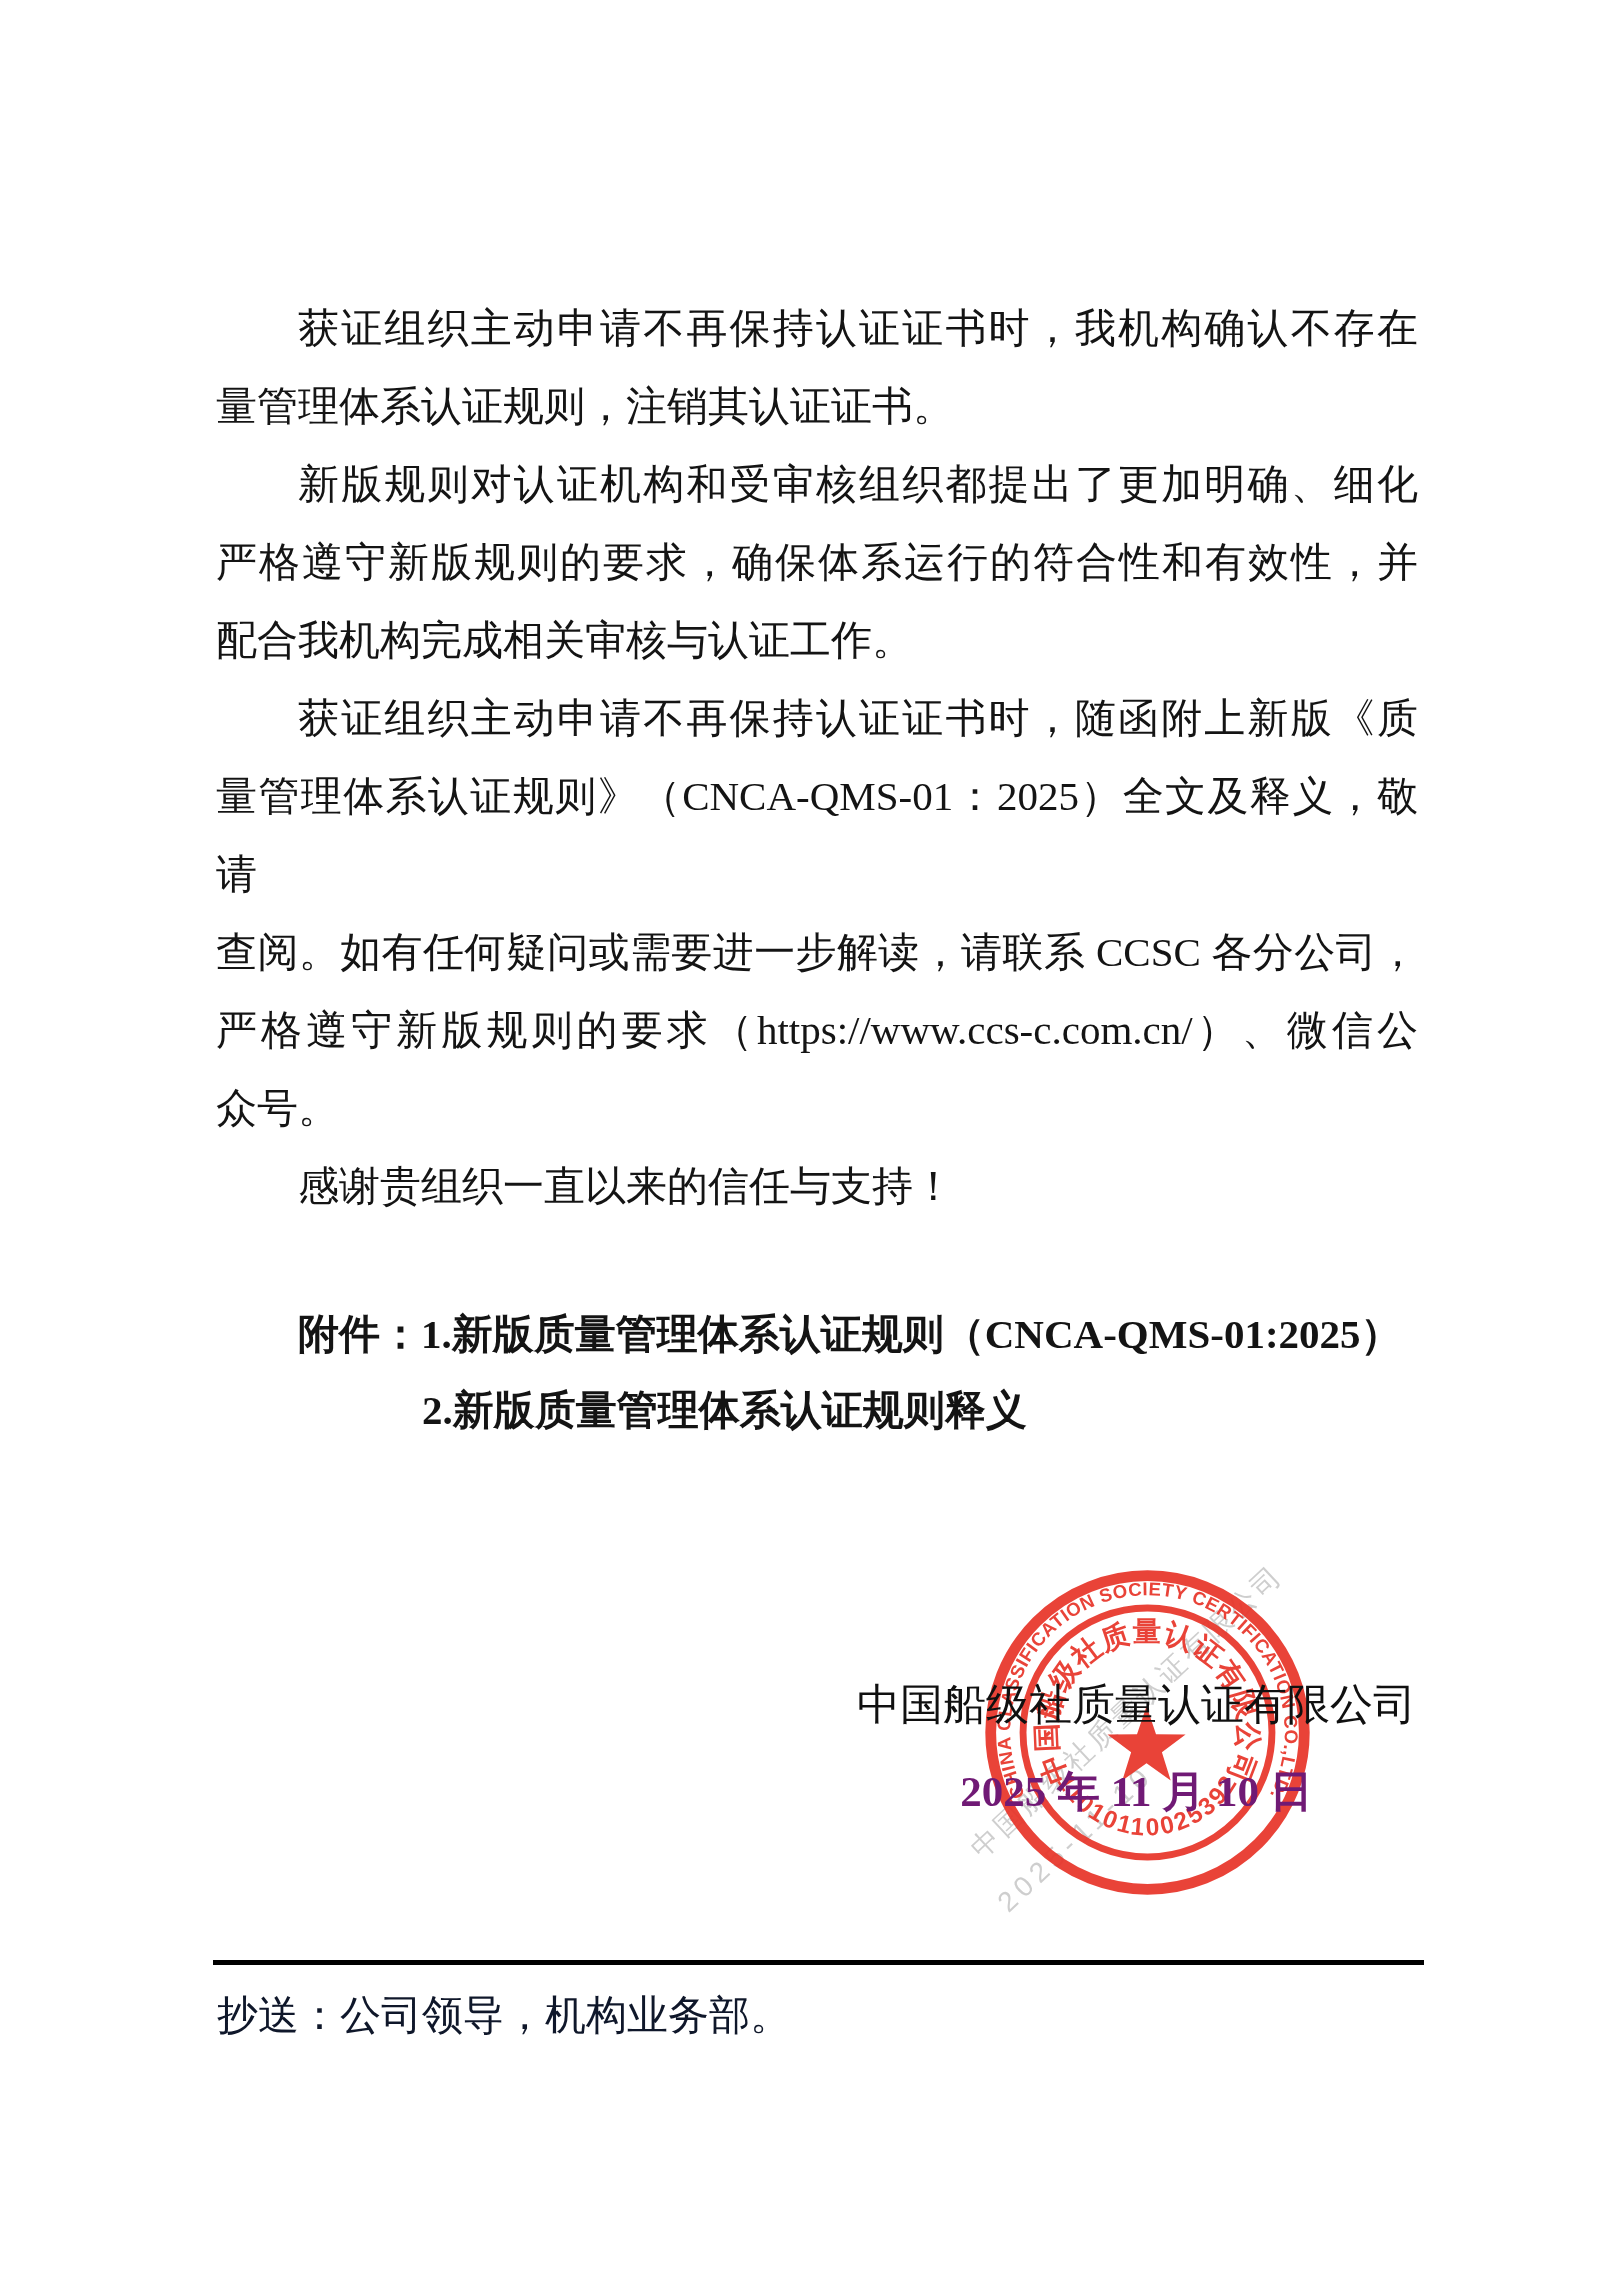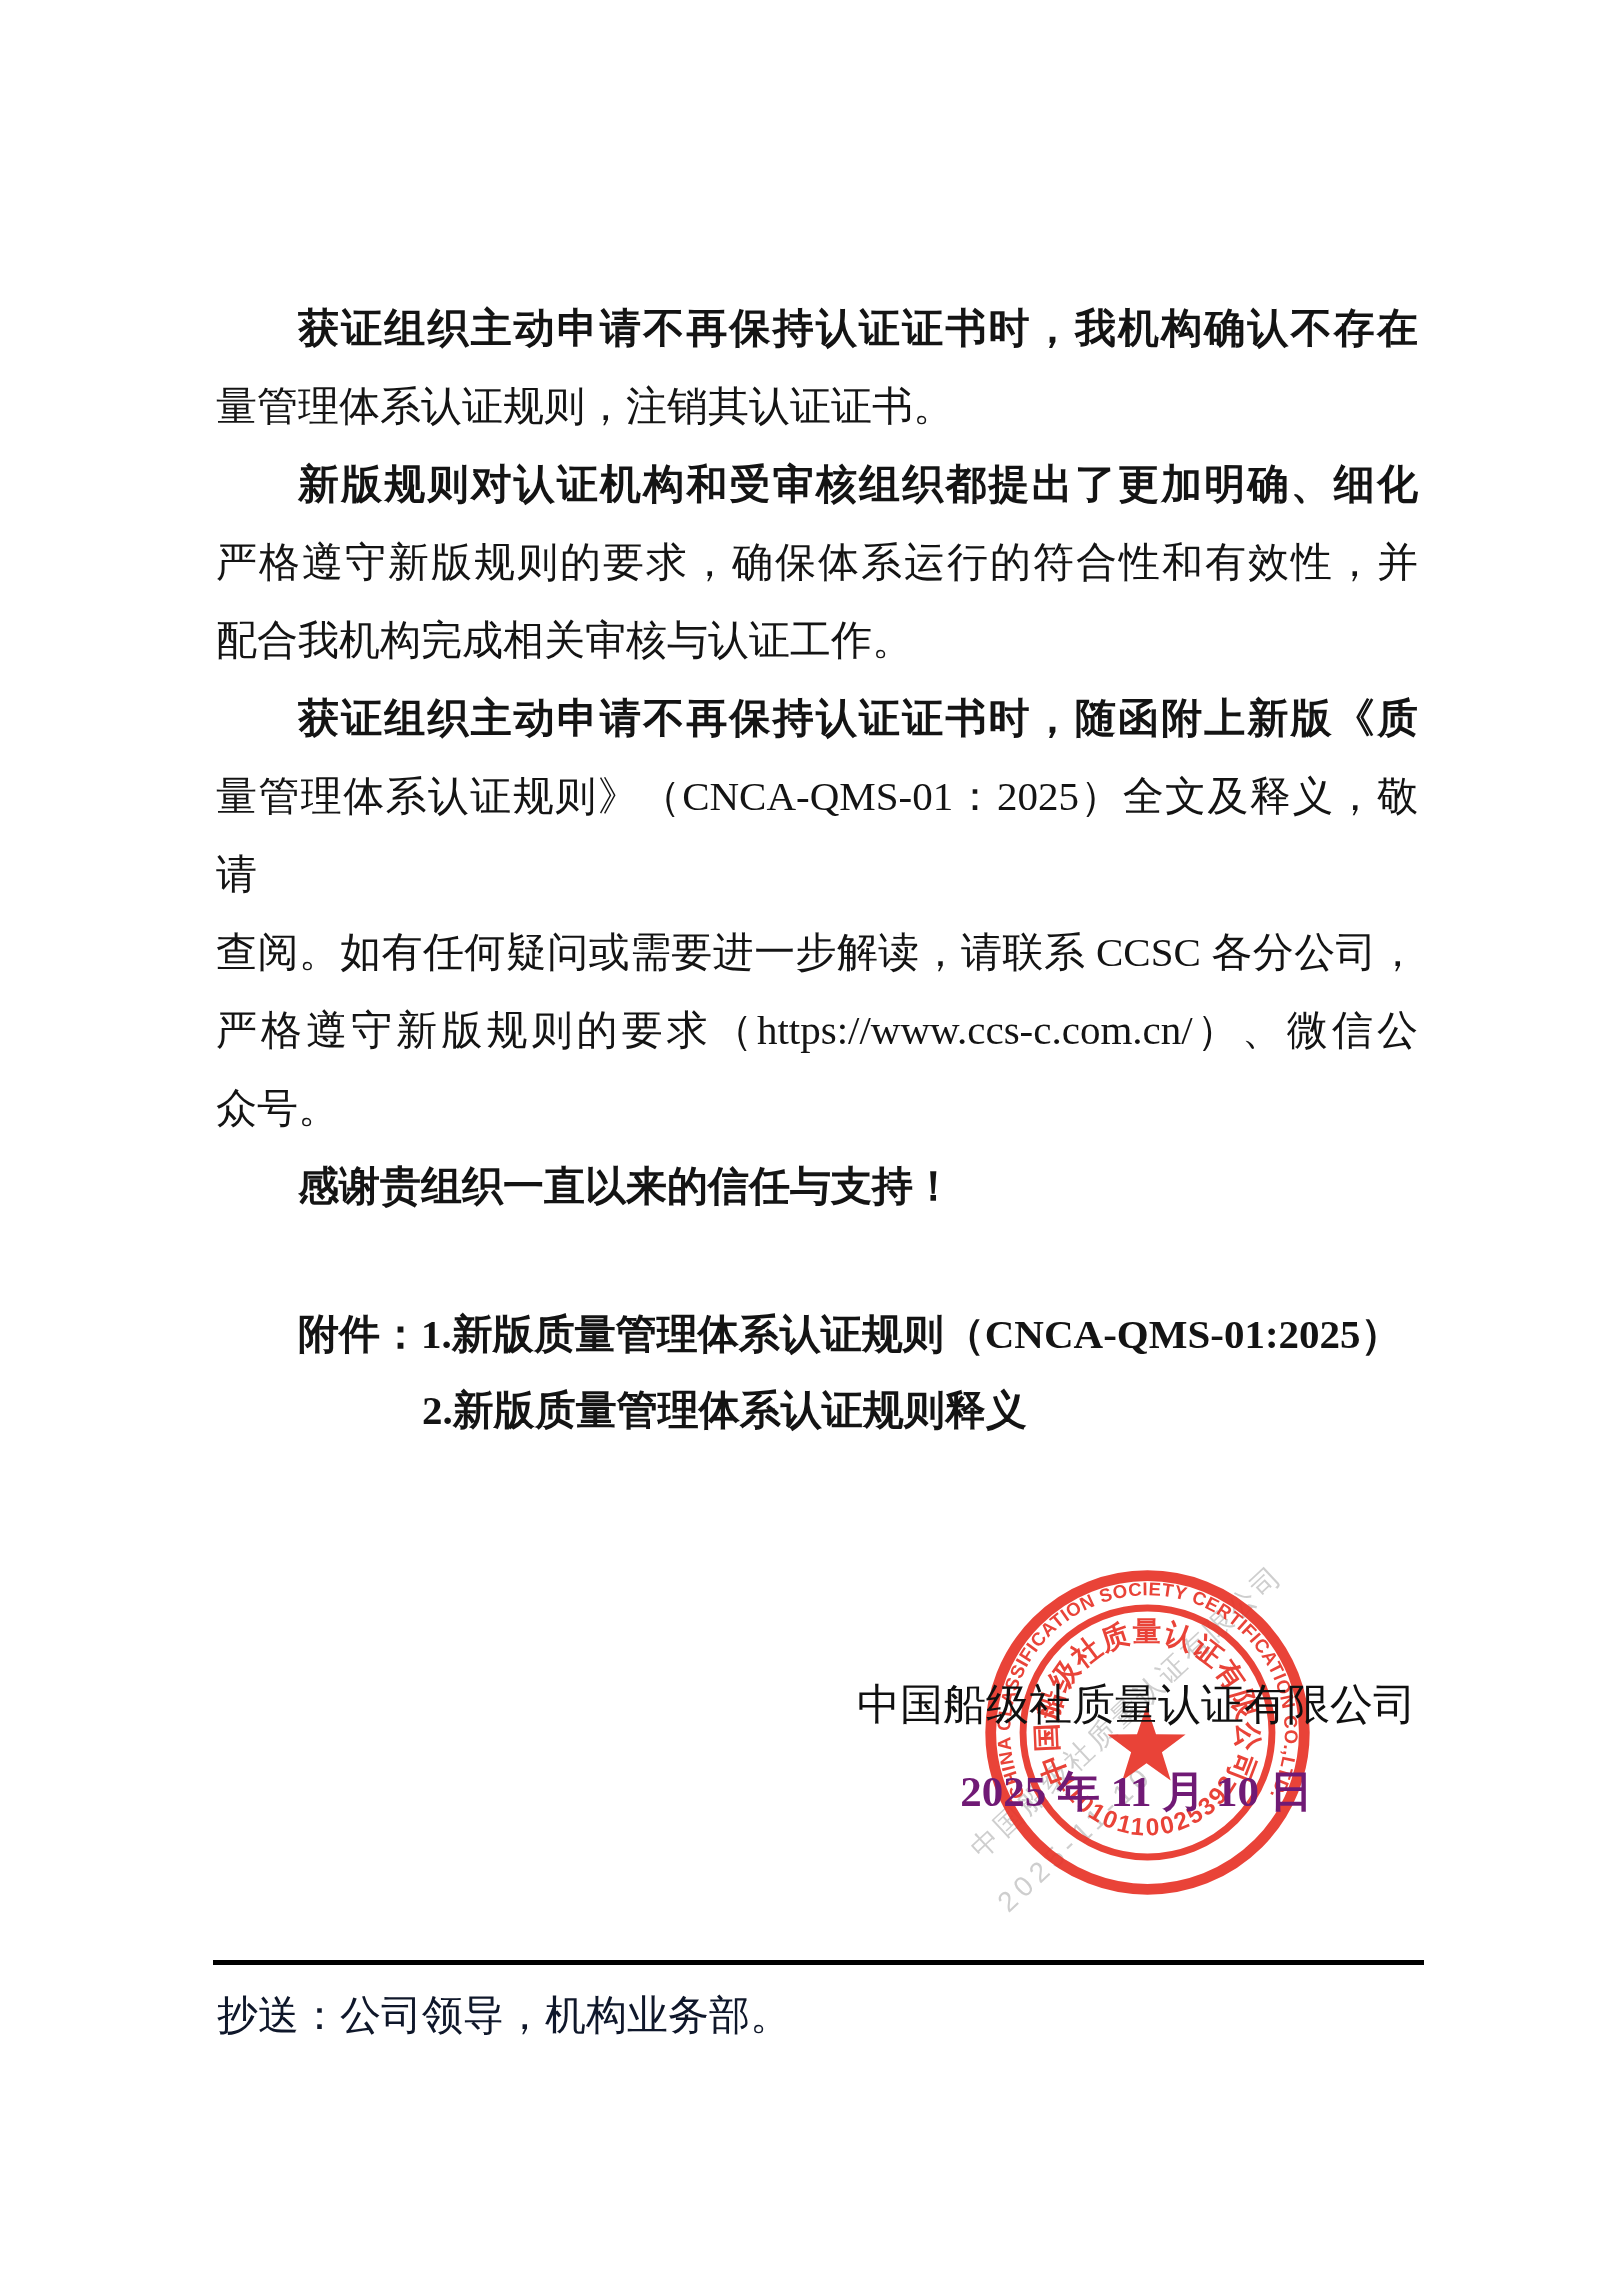--- a/index.html
+++ b/index.html
@@ -11,21 +11,21 @@
     font-family:"Liberation Serif","DejaVu Serif",serif;
     color:#111111;
   }
   
   .body-text{
     position:absolute;left:216px;top:289px;width:1202px;
     font-size:41px;line-height:78px;
     color:#141414;
   }
   .line{white-space:nowrap;}
-  .line.indent{text-indent:82px;font-weight:bold;}
+  .line.indent{text-indent:82px;}
   .line.justify{
     white-space:normal;
     text-align:justify;
     text-align-last:justify;
     text-justify:inter-character;
   }
   
   .attachments{
     position:absolute;left:216px;top:1296px;width:1274px;
     font-size:41px;line-height:76px;color:#141414;font-weight:bold;

